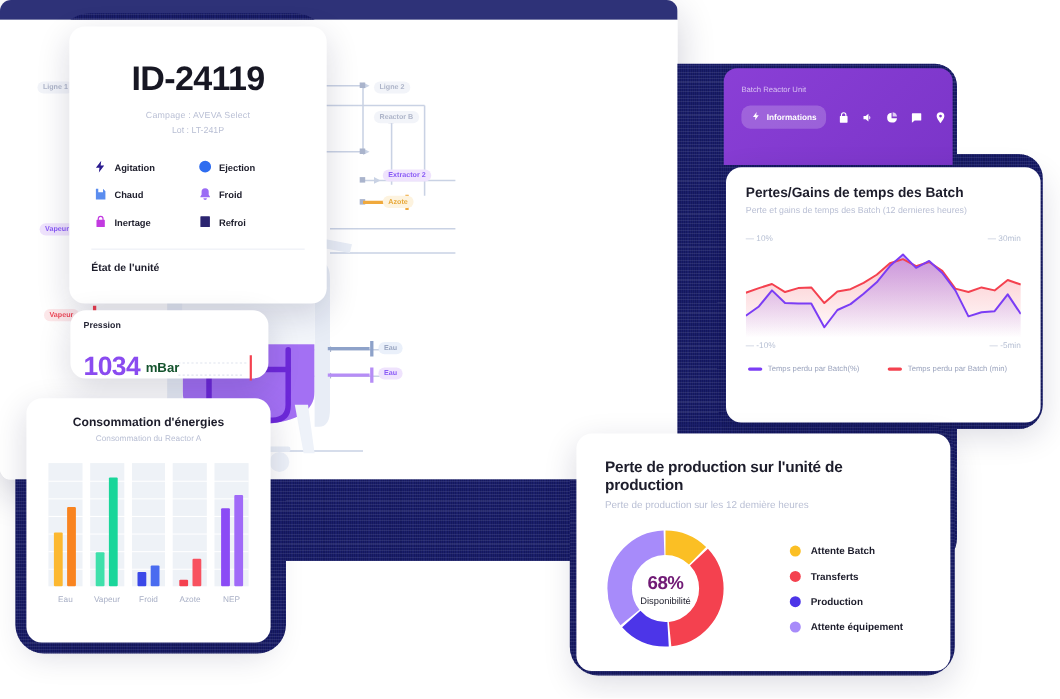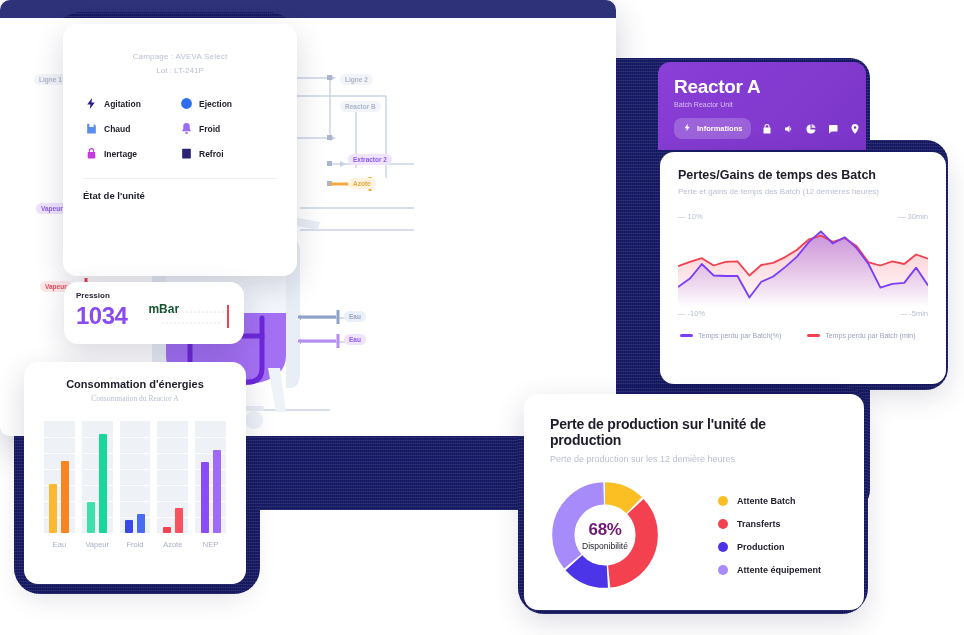--- a/index.html
+++ b/index.html
@@ -52,29 +52,29 @@
   .state-label { font-size: 9.5px; font-weight: 700; color: #1d1d2b; margin-top: 11px; }
   .state-pill {
     margin-top: 10px; height: 34px; border-radius: 9px; background: #e7fbf0;
     display: flex; align-items: center; justify-content: center;
     color: #15c26b; font-size: 17px; font-weight: 700;
   }
 
   
   #pressure-card { left: 64px; top: 282px; width: 180px; height: 62px; padding: 9px 12px; }
   .p-label { font-size: 8px; font-weight: 700; color: #262636; }
-  .p-row { display: flex; align-items: flex-start; gap: 21px; margin-top: 2px; position: relative; }
+  .p-row { display: flex; align-items: center; gap: 5px; margin-top: 20px; position: relative; }
   .p-val { font-size: 24px; font-weight: 700; color: #8a4bf0; letter-spacing: -.5px; }
   .p-unit { font-size: 12px; font-weight: 700; color: #14532d; }
   .p-spark { position: absolute; right: 0; bottom: 1px; width: 70px; height: 26px; }
 
   
   #energy-card { left: 24px; top: 362px; width: 222px; height: 222px; padding: 16px 14px 10px; }
   .e-title { text-align: center; font-size: 11px; font-weight: 700; color: #1d1d2b; }
-  .e-sub { text-align: center; font-size: 7.5px; color: #b9bfd4; margin-top: 4px; font-family: Liberation Serif, serif; }
+  .e-sub { text-align: center; font-size: 7.5px; color: #b9bfd4; margin-top: 4px; }
   .e-plot { position: relative; margin: 18px 6px 0; height: 112px; }
   .e-bands { position: absolute; inset: 0; display: flex; justify-content: space-between; }
   .e-band { width: 17%; height: 100%; background: #eef2f7; }
   .e-lines { position: absolute; inset: 0; }
   .e-lines i { position: absolute; left: 0; right: 0; height: 1px; background: rgba(255,255,255,.95); }
   .e-groups { position: absolute; inset: 0; display: flex; justify-content: space-between; align-items: flex-end; }
   .e-group { width: 17%; display: flex; justify-content: center; align-items: flex-end; gap: 4px; height: 100%; }
   .e-bar { width: 8px; border-radius: 1px; }
   .e-labels { display: flex; justify-content: space-between; margin: 7px 6px 0; }
   .e-lab { width: 17%; text-align: center; font-size: 7.5px; color: #a9b0c6; }
@@ -271,21 +271,20 @@
         <div class="pid-tag tg-yellow" style="left: 348px; top: 160px;">Azote</div>
         <div class="pid-tag tg-purple" style="left: 36px; top: 185px;">Vapeur</div>
         <div class="pid-tag tg-red" style="left: 40px; top: 263px;">Vapeur</div>
         <div class="pid-tag tg-blue" style="left: 344px; top: 293px;">Eau</div>
         <div class="pid-tag tg-purple" style="left: 344px; top: 316px;">Eau</div>
         <div class="pid-tag tg-grey" style="left: 26px; top: 386px;">Granulator 1</div>
       </div>
   </div>
 
   <div id="reactor-panel">
-    <div class="r-title">Reactor A</div>
     <div class="r-sub">Batch Reactor Unit</div>
     <div class="r-actions">
       <div class="r-pill">
         <span>
           <svg viewBox="0 0 24 24" fill="currentColor">
               <path d="M13 2 4 14h6l-1 8 9-12h-6z"></path>
             </svg>
         </span>
         <span>Informations</span>
       </div>
@@ -312,20 +311,21 @@
       </span>
       <span class="r-ic">
         <svg viewBox="0 0 24 24" fill="currentColor">
             <path d="M12 2a7 7 0 00-7 7c0 5 7 13 7 13s7-8 7-13a7 7 0 00-7-7zm0 9.5A2.5 2.5 0 1112 6.5a2.5 2.5 0 010 5z"></path>
           </svg>
       </span>
     </div>
   </div>
 
   <div class="card" id="id-card">
+    <div class="id-title">ID-24119</div>
     <div class="id-sub">Campage : AVEVA Select</div>
     <div class="id-sub2">Lot : LT-241P</div>
     <div class="tag-grid">
         <div class="tag">
           <span class="ic">
             <svg viewBox="0 0 24 24" fill="#2b1b8f">
               <path d="M13 2 4 14h6l-1 8 9-12h-6z"></path>
             </svg>
           </span>
           <span>Agitation</span>

